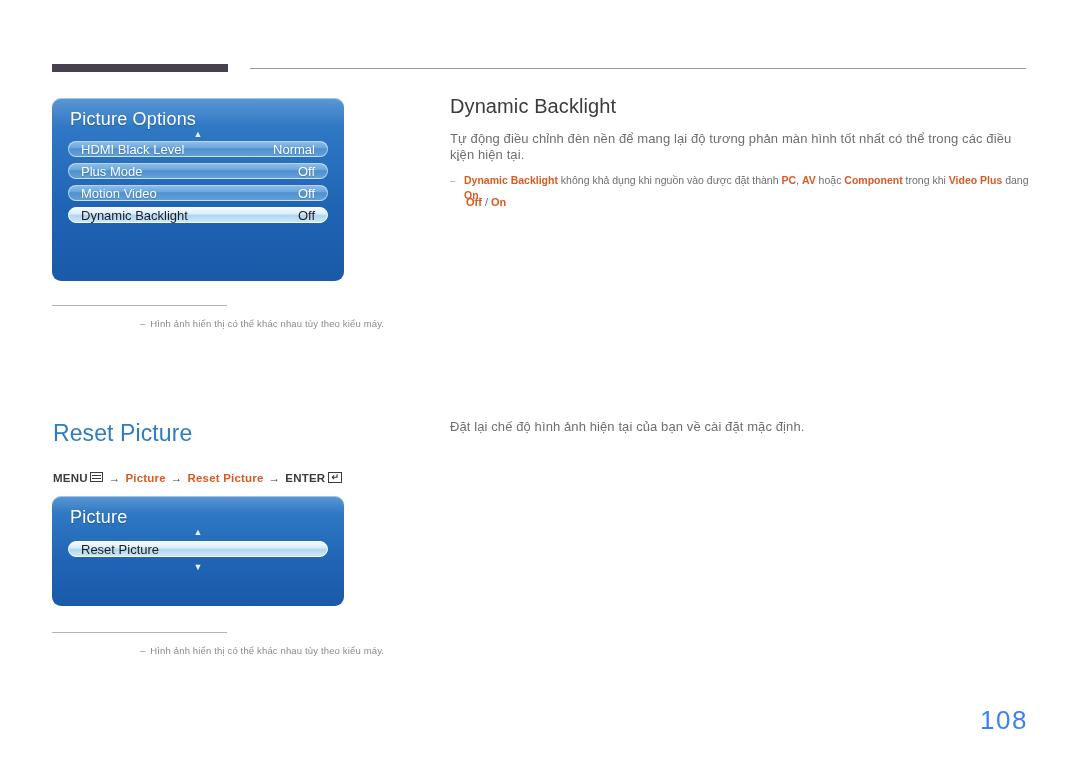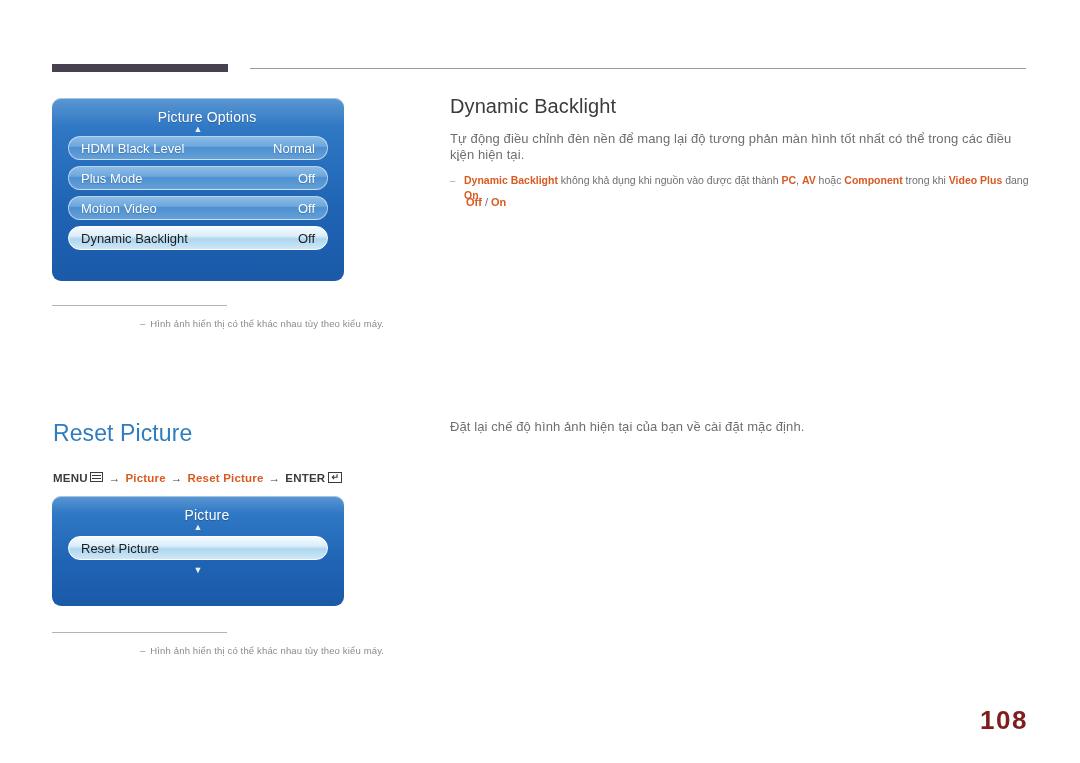--- a/index.html
+++ b/index.html
@@ -44,41 +44,40 @@
   
   .osd-panel {
     position: absolute;
     border-radius: 9px;
     background: linear-gradient(to bottom, #5b97d2 0%, #2f78c4 16%, #1f64b4 60%, #1a5aa8 100%);
     box-shadow: inset 0 1px 0 rgba(255,255,255,.45);
     overflow: hidden;
   }
   .osd-title {
     color: #ffffff;
-    font-size: 14px;
+    font-size: 18px;
     letter-spacing: .2px;
     padding: 11px 0 0 18px;
     text-shadow: 0 1px 1px rgba(0,0,0,.25);
-    text-align: center;
   }
   .osd-arrow {
     text-align: center;
     color: #eaf2fb;
     font-size: 9px;
     line-height: 9px;
     height: 11px;
   }
   .osd-rows {
     padding: 0 16px;
   }
   .osd-row {
     display: flex;
     align-items: center;
     justify-content: space-between;
-    height: 24px;
+    height: 16px;
     margin-bottom: 6px;
     padding: 0 12px;
     border-radius: 13px;
     font-size: 13px;
     color: #ffffff;
     background: linear-gradient(to bottom, #8dbce6 0%, #6ca7dd 42%, #4e90d2 48%, #64a0d8 100%);
     border: 1px solid rgba(255,255,255,.55);
     box-sizing: border-box;
     text-shadow: 0 1px 1px rgba(0,0,0,.22);
   }
@@ -218,23 +217,23 @@
     color: #3b3b3b;
     overflow: hidden;
   }
 
   
   .page-number {
     position: absolute;
     right: 52px;
     top: 705px;
     font-size: 26px;
-    color: #7f1d1d;
+    color: #3b82f6;
     letter-spacing: 1.5px;
-    font-weight: 700;
+    font-weight: 400;
   }
 </style>
 </head>
 <body>
 
 <div class="top-rule">
   <div class="bar-dark"></div>
   <div class="bar-thin"></div>
 </div>
 

